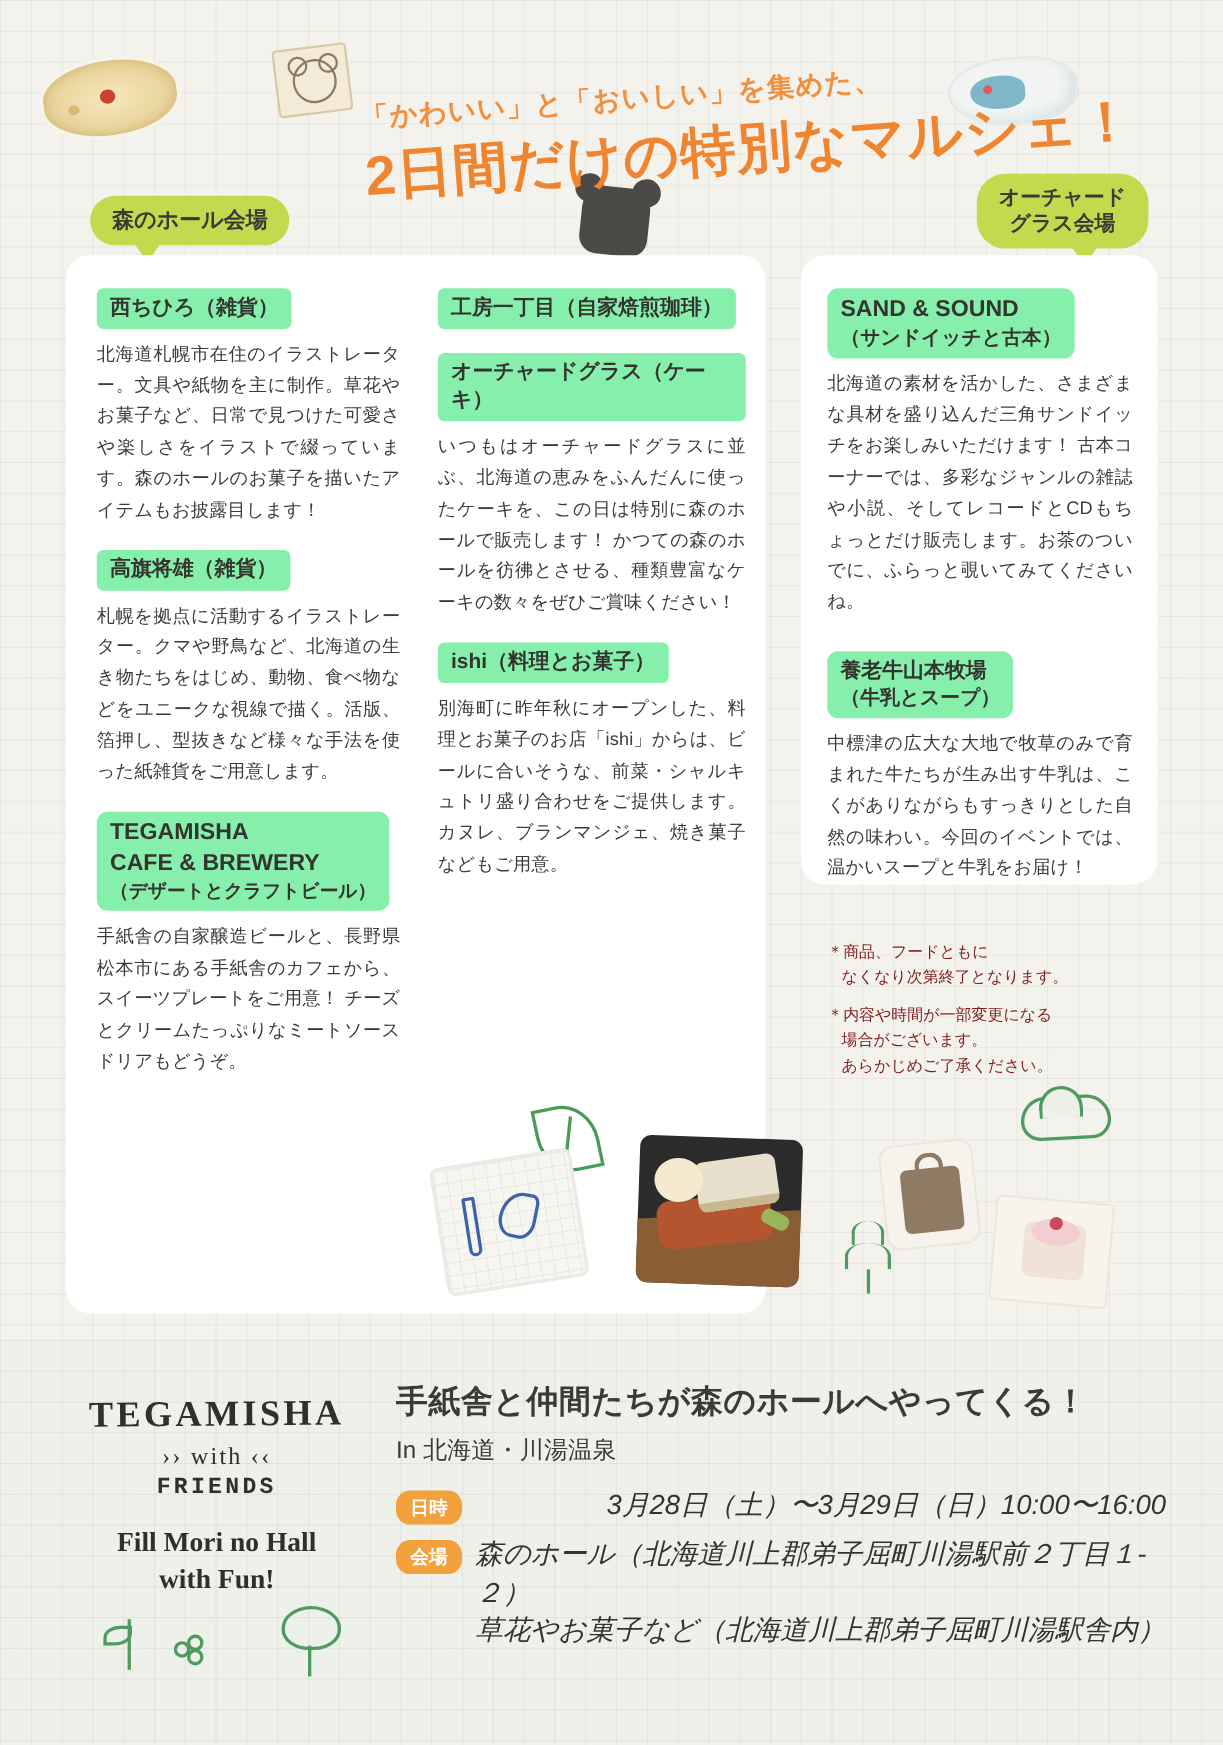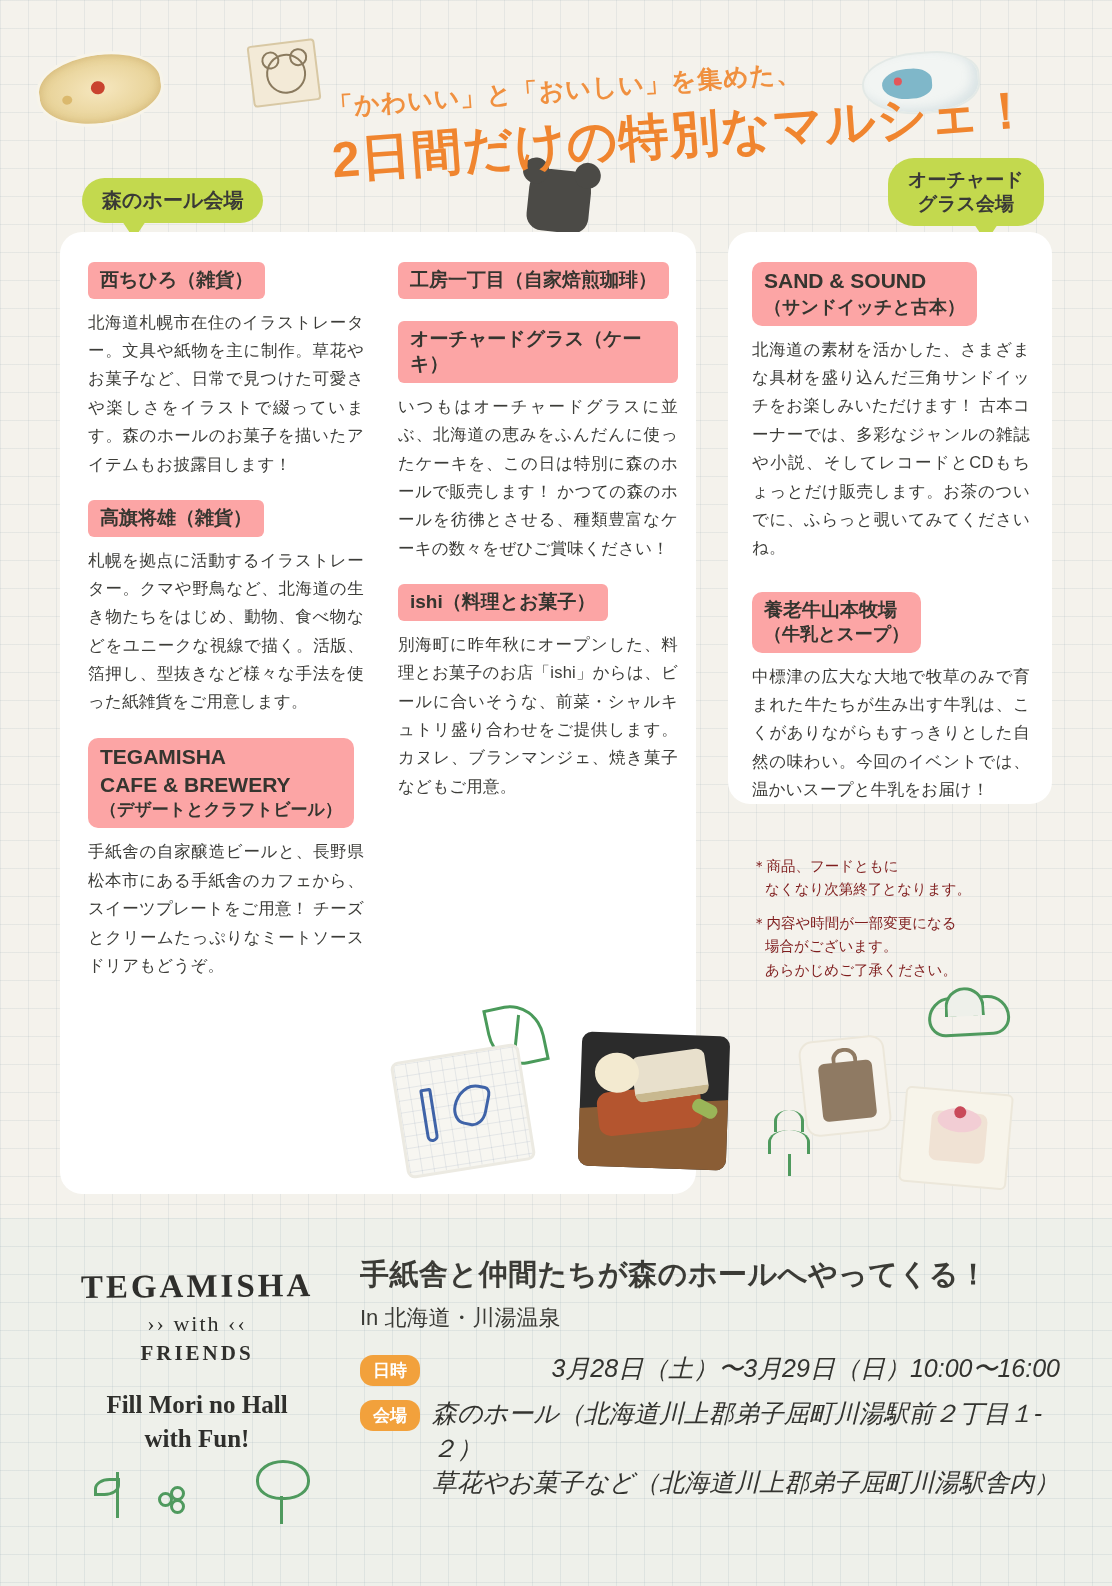--- a/index.html
+++ b/index.html
@@ -74,21 +74,21 @@
   #panel-right { left:728px; top:232px; width:324px; height:572px; }
 
   .col { position:absolute; }
   #col-1 { left:88px; top:262px; width:276px; }
   #col-2 { left:398px; top:262px; width:280px; }
   #col-3 { left:752px; top:262px; width:278px; }
 
   .shop { margin-bottom:22px; }
   .shop-name {
     display:inline-block;
-    background:#fca5a5;
+    background:#86efac;
     color:#35352f;
     font-size:19px; font-weight:700;
     padding:5px 12px 6px;
     border-radius:6px;
     line-height:1.35;
   }
   .shop-name.multi { border-radius:10px; }
   .shop-desc {
     margin-top:9px;
     font-size:16.5px;
@@ -114,21 +114,21 @@
   .logo-arc {
     font-family:"Liberation Serif", serif;
     font-size:33px; letter-spacing:3px; font-weight:700;
     transform: rotate(-0.5deg);
   }
   .logo-with {
     font-family:"Liberation Serif", serif;
     font-size:22px; margin-top:6px; letter-spacing:2px;
   }
   .logo-friends {
-    font-family:Liberation Serif, serif;
+    font-family:Liberation Mono, monospace;
     font-size:21px; margin-top:4px; letter-spacing:3px; font-weight:700;
   }
   .logo-fill {
     font-family:"Liberation Serif", serif;
     font-size:25px; margin-top:22px; line-height:1.35; font-weight:700;
   }
 
   .info { position:absolute; left:360px; top:1255px; width:700px; }
   .info-title {
     font-size:29px; font-weight:800; color:#3b3b36; letter-spacing:0.5px;

